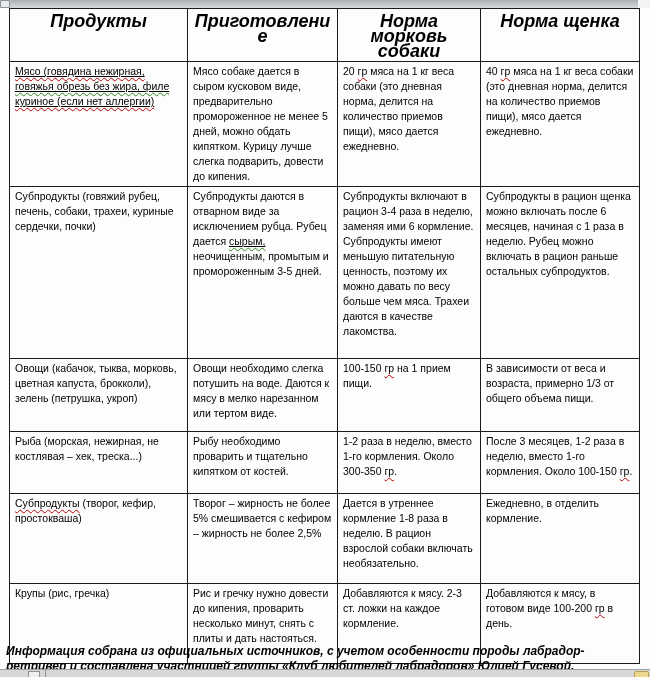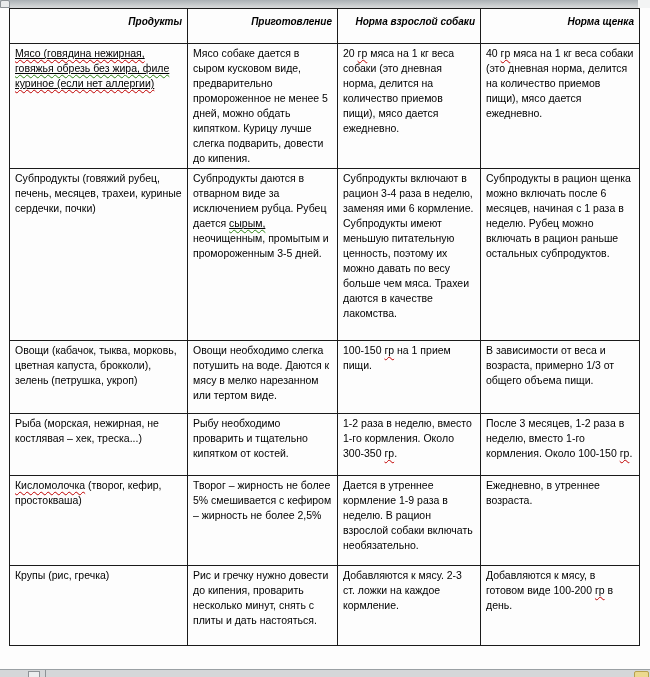--- a/index.html
+++ b/index.html
@@ -16,22 +16,22 @@
   .top-notch { position:absolute; top:0; right:0; width:12px; height:8px; background:#f3f4f4; }
 
   
   table.doc { position:absolute; left:9px; top:8px; width:630px;
     border-collapse:collapse; table-layout:fixed; }
   table.doc th, table.doc td {
     border:1.6px solid #1b1b1b; vertical-align:top;
     padding:2px 5px 2px 5px; font-size:10.5px; line-height:15px;
     word-wrap:break-word; overflow:hidden;
   }
-  table.doc th { font-size:10px; font-style:italic; font-weight:bold;
-    text-align:right; padding-top:5px; line-height:15px; }
+  table.doc th { font-size:18px; font-style:italic; font-weight:bold;
+    text-align:center; padding-top:5px; line-height:15px; }
 
   
   .seg-u { text-decoration-line:underline; text-decoration-thickness:1px; }
   .seg-red { text-decoration-line:underline; text-decoration-style:wavy;
     text-decoration-color:#c00000; text-decoration-thickness:1px; text-underline-offset:2px; }
   .seg-green { text-decoration-line:underline; text-decoration-style:wavy;
     text-decoration-color:#2d8515; text-decoration-thickness:1px; text-underline-offset:2px;text-align:right; }
 
   
   .footer-note { position:absolute; left:6px; top:644px; width:608px;
@@ -60,61 +60,62 @@
     <colgroup>
       <col style="width:178px">
         <col style="width:150px">
         <col style="width:143px">
         <col style="width:159px">
     </colgroup>
     <tbody>
         <tr style="height:35px">
       <th>Продукты</th>
       <th>Приготовление</th>
-      <th>Норма взрослой собаки</th>
+      <th>Норма морковь собаки</th>
       <th>Норма щенка</th>
     </tr>
     <tr style="height:118px">
       <td><span class="seg-u"><span class="seg-red">Мясо (говядина нежирная,</span></span><span class="seg-u"><span class="seg-green"> говяжья обрезь без жира, филе</span></span><span class="seg-u"><span class="seg-red"> куриное (если нет аллергии)</span></span></td>
       <td>Мясо собаке дается в сыром кусковом виде, предварительно промороженное не менее 5 дней, можно обдать кипятком. Курицу лучше слегка подварить, довести до кипения.</td>
       <td>20 <span class="seg-red">гр</span> мяса на 1 кг веса собаки (это дневная норма, делится на количество приемов пищи), мясо дается ежедневно.</td>
       <td>40 <span class="seg-red">гр</span> мяса на 1 кг веса собаки (это дневная норма, делится на количество приемов пищи), мясо дается ежедневно.</td>
     </tr>
     <tr style="height:172px">
-      <td>Субпродукты (говяжий рубец, печень, месяцев, трахеи, куриные сердечки, почки)</td>
+      <td>Субпродукты (говяжий рубец, печень, собаки, трахеи, куриные сердечки, почки)</td>
       <td>Субпродукты даются в отварном виде за исключением рубца. Рубец дается <span class="seg-u"><span class="seg-green">сырым,</span></span> неочищенным, промытым и промороженным 3-5 дней.</td>
       <td>Субпродукты включают в рацион 3-4 раза в неделю, заменяя ими 6 кормление. Субпродукты имеют меньшую питательную ценность, поэтому их можно давать по весу больше чем мяса. Трахеи даются в качестве лакомства.</td>
       <td>Субпродукты в рацион щенка можно включать после 6 месяцев, начиная с 1 раза в неделю. Рубец можно включать в рацион раньше остальных субпродуктов.</td>
     </tr>
     <tr style="height:73px">
       <td>Овощи (кабачок, тыква, морковь, цветная капуста, брокколи), зелень (петрушка, укроп)</td>
       <td>Овощи необходимо слегка потушить на воде. Даются к мясу в мелко нарезанном или тертом виде.</td>
       <td>100-150 <span class="seg-red">гр</span> на 1 прием пищи.</td>
       <td>В зависимости от веса и возраста, примерно 1/3 от общего объема пищи.</td>
     </tr>
     <tr style="height:62px">
       <td>Рыба (морская, нежирная, не костлявая – хек, треска...)</td>
       <td>Рыбу необходимо проварить и тщательно кипятком от костей.</td>
       <td>1-2 раза в неделю, вместо 1-го кормления. Около 300-350 <span class="seg-red">гр</span>.</td>
       <td>После 3 месяцев, 1-2 раза в неделю, вместо 1-го кормления. Около 100-150 <span class="seg-red">гр</span>.</td>
     </tr>
     <tr style="height:90px">
-      <td><span class="seg-red">Кисломолочка</span> (творог, кефир, простокваша)</td>
+      <td><span class="seg-red">Субпродукты</span> (творог, кефир, простокваша)</td>
       <td>Творог – жирность не более 5% смешивается с кефиром – жирность не более 2,5%</td>
-      <td>Дается в утреннее кормление 1-9 раза в неделю. В рацион взрослой собаки включать необязательно.</td>
-      <td>Ежедневно, в утреннее возраста.</td>
+      <td>Дается в утреннее кормление 1-8 раза в неделю. В рацион взрослой собаки включать необязательно.</td>
+      <td>Ежедневно, в отделить кормление.</td>
     </tr>
     <tr style="height:80px">
       <td>Крупы (рис, гречка)</td>
       <td>Рис и гречку нужно довести до кипения, проварить несколько минут, снять с плиты и дать настояться.</td>
       <td>Добавляются к мясу. 2-3 ст. ложки на каждое кормление.</td>
       <td>Добавляются к мясу, в готовом виде 100-200 <span class="seg-red">гр</span> в день.</td>
     </tr>
   </tbody>
     </table>
 
+  <div class="footer-note">Информация собрана из официальных источников, с учетом особенности породы лабрадор-<span class="seg-red">ретривер</span> и составлена участницей группы «Клуб любителей лабрадоров» Юлией Гусевой.</div>
 
   <div class="bottom-strip"></div>
   <div class="bottom-widget"></div>
   <div class="bottom-divider"></div>
   <div class="bottom-icon"></div>
 
 </div>
 
 </body></html>

